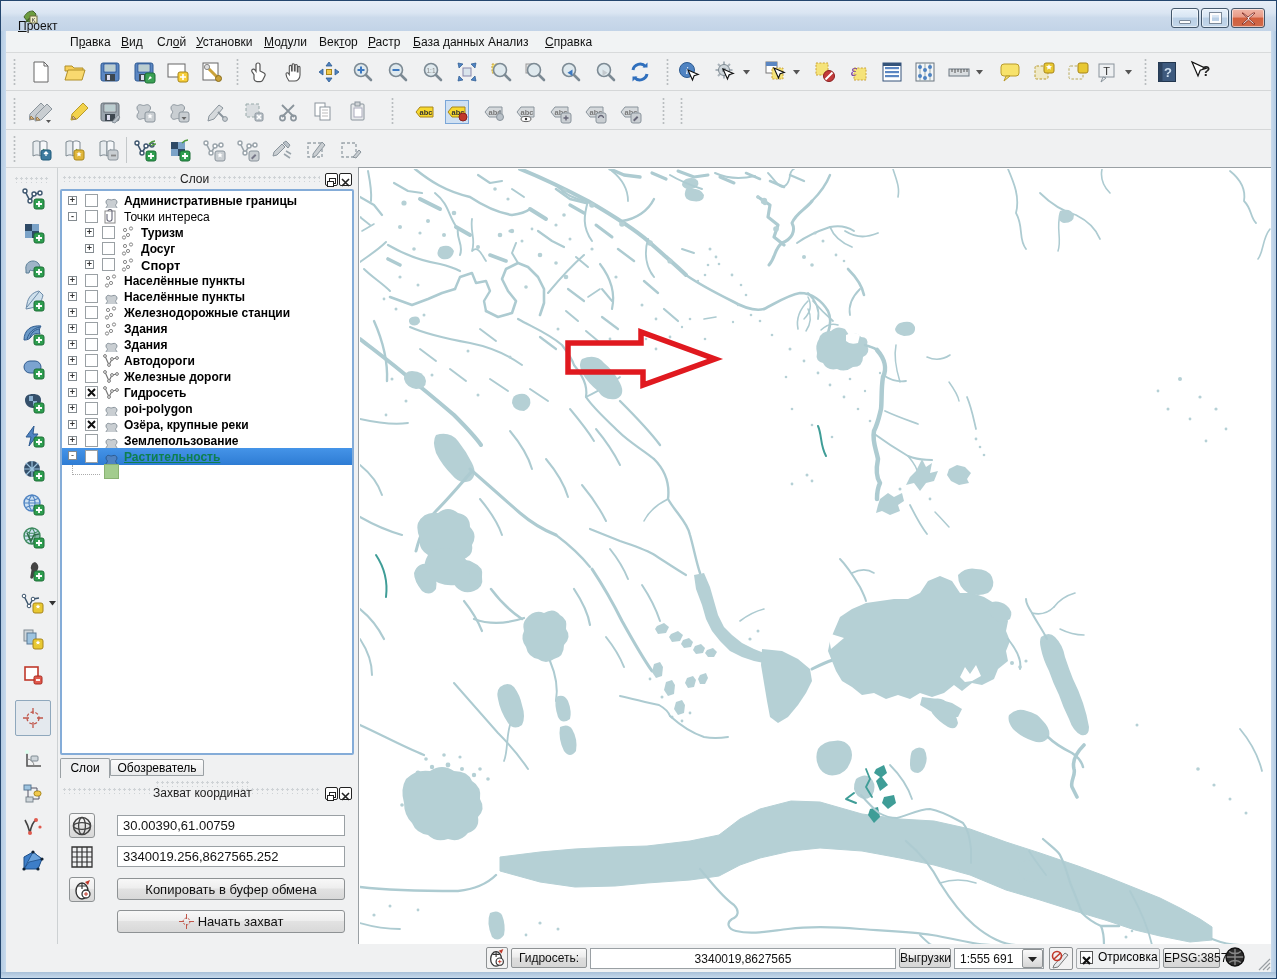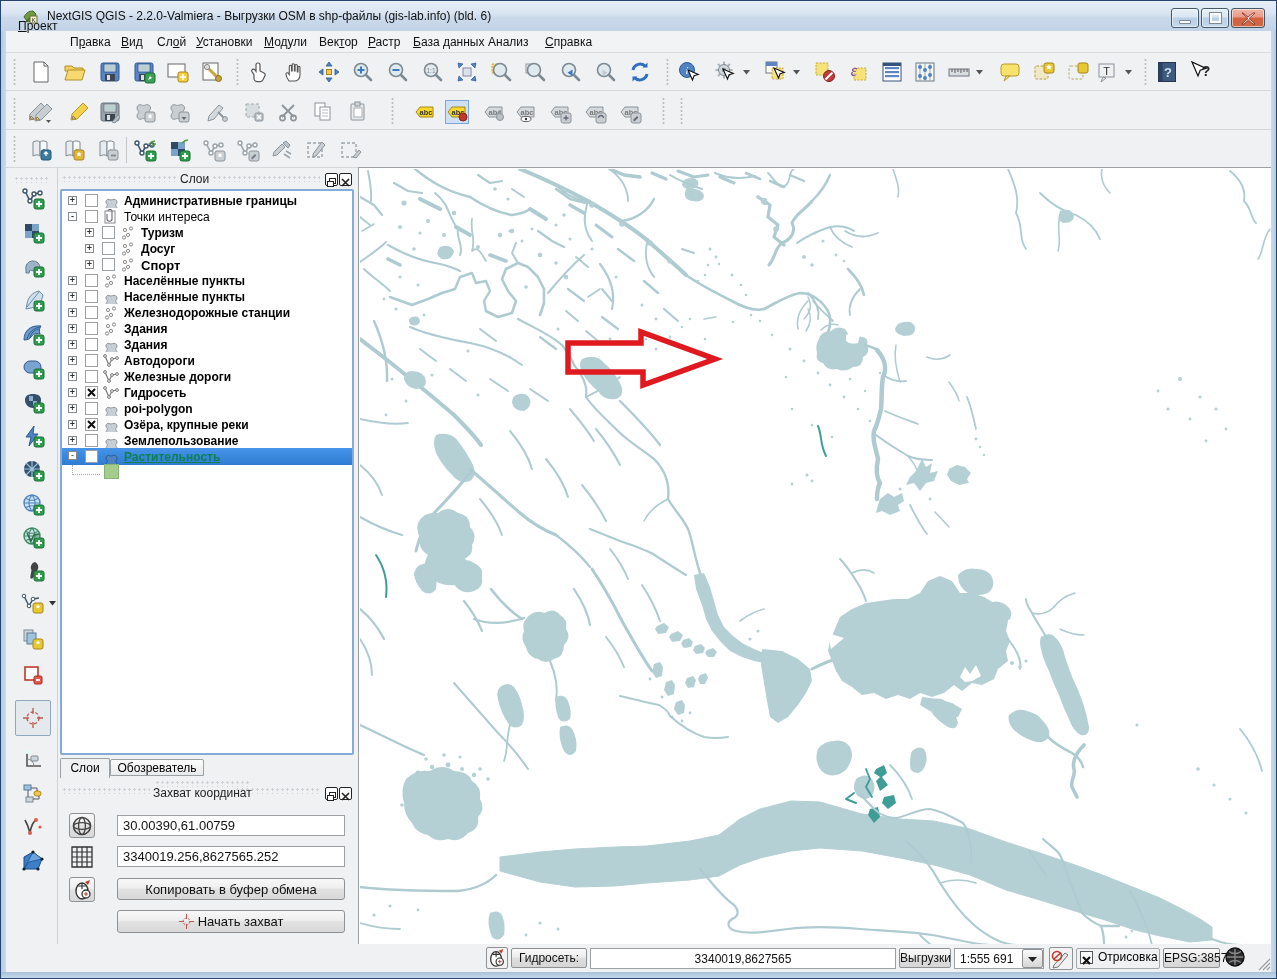--- a/index.html
+++ b/index.html
@@ -20,21 +20,20 @@
 </style></head>
 <body>
 <div class="abs" style="left:0;top:0;width:1277px;height:979px;border:1px solid #24466e;background:transparent;z-index:50;pointer-events:none"></div>
 <div class="abs" style="left:1px;top:1px;width:1275px;height:30px;background:linear-gradient(180deg,#e7eef7 0%,#dae5f2 40%,#cbdaeb 55%,#c2d3e7 100%)">
 <svg class="abs" style="left:21px;top:7px" width="18" height="18" viewBox="0 0 18 18">
       <path d="M2 9c2-4 5-6 9-6l3 3c-1 4-4 7-8 8z" fill="#6c9c3f" stroke="#44632a"></path>
       <path d="M4 14l4-4" stroke="#44632a" stroke-width="1.4"></path>
       <rect x="8" y="8" width="7" height="7" fill="#f2efc9" stroke="#6a6a3a"></rect>
       <text x="11.5" y="14" font-size="6" text-anchor="middle" fill="#333" font-family="Liberation Sans">K</text>
     </svg>
-<div class="abs" style="left:46px;top:8px;font-size:12px;color:#101010">NextGIS QGIS - 2.2.0-Valmiera - Выгрузки OSM в shp-файлы (gis-lab.info) (bld. 6)</div>
 </div>
 <div class="abs" style="left:1171px;top:8px;width:28px;height:20px;border:1px solid #43576b;border-radius:3px;background:linear-gradient(180deg,#e8f1fa 0%,#d7e5f3 45%,#b9cfe5 50%,#c4d7ea 100%);box-shadow:inset 0 0 0 1px rgba(255,255,255,.55)">
     <div class="abs" style="left:7px;top:11px;width:12px;height:4px;background:#fdfdfd;border:1px solid #7c8a9a;border-radius:1px"></div>
   </div>
 <div class="abs" style="left:1201px;top:8px;width:28px;height:20px;border:1px solid #43576b;border-radius:3px;background:linear-gradient(180deg,#e8f1fa 0%,#d7e5f3 45%,#b9cfe5 50%,#c4d7ea 100%);box-shadow:inset 0 0 0 1px rgba(255,255,255,.55)">
     <div class="abs" style="left:8px;top:4px;width:11px;height:10px;border:2px solid #fdfdfd;outline:1px solid #7c8a9a;background:transparent"></div>
   </div>
 <div class="abs" style="left:1231px;top:8px;width:34px;height:20px;border:1px solid #43576b;border-radius:3px;background:linear-gradient(180deg,#f0b7a8 0%,#e89a86 45%,#d35f3d 50%,#cf6a4a 100%);box-shadow:inset 0 0 0 1px rgba(255,255,255,.55)">
     <svg class="abs" style="left:9px;top:3px" width="15" height="13" viewBox="0 0 15 13">
       <path d="M2 1l5 4 5-4h2l-6 5.5L14 12h-2L7.5 8 3 12H1l6-5.5L1 1z" fill="#fff" stroke="#7a2017" stroke-width="0.8"></path>

